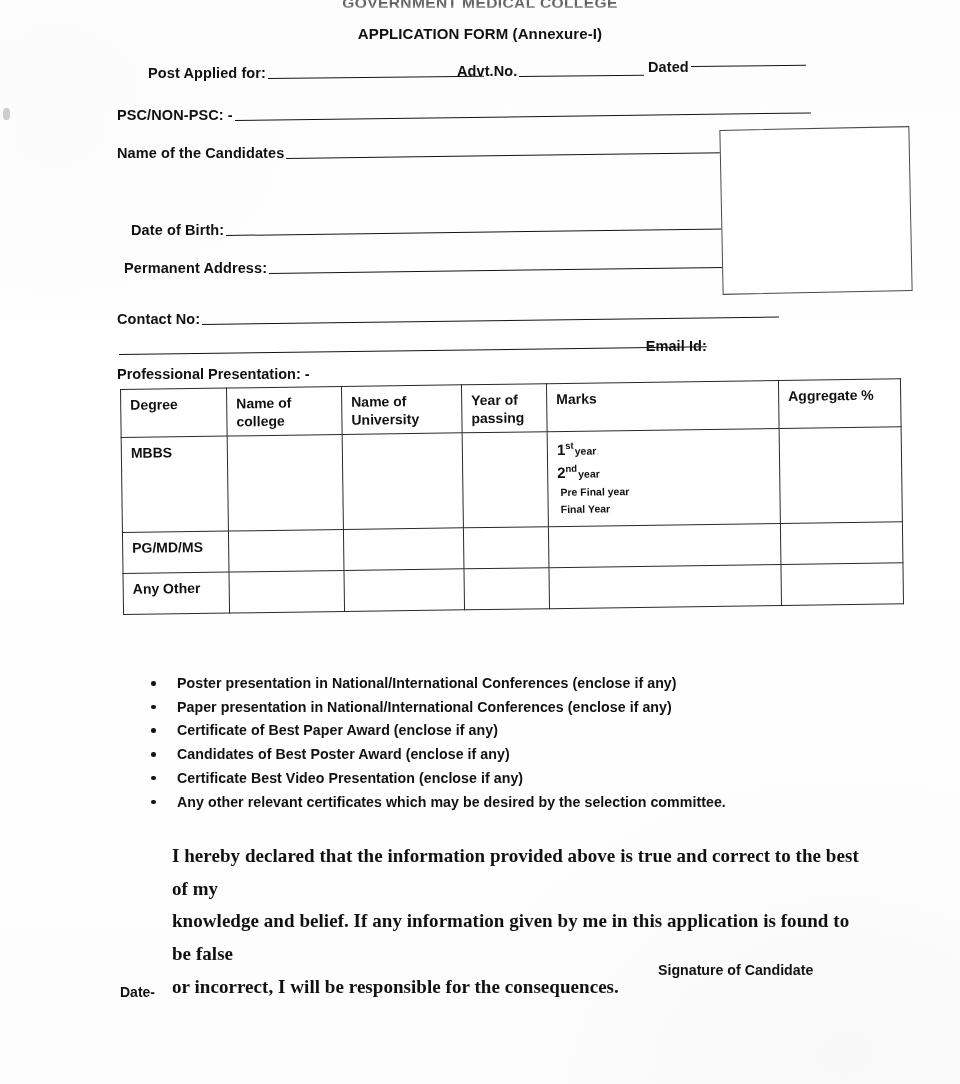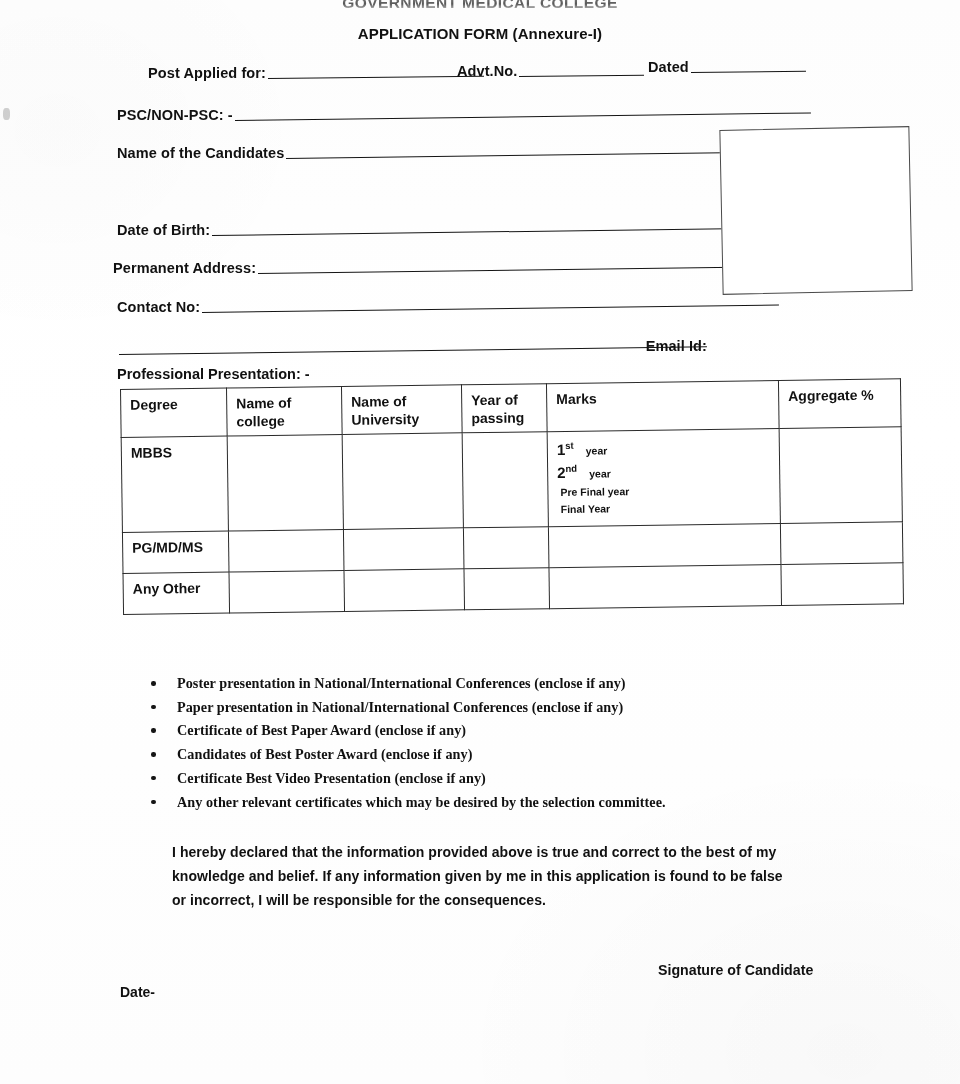--- a/index.html
+++ b/index.html
@@ -145,21 +145,21 @@
     font-weight: bold;
   }
   .mk-big sup {
     font-size: 9.5px;
     font-weight: bold;
     vertical-align: super;
   }
   .mk-big .yr {
     font-size: 10.5px;
     font-weight: bold;
-    margin-left: 12px;
+    margin-left: 1px;
   }
   .mk-small {
     font-size: 10.5px;
     font-weight: bold;
     padding-left: 3px;
   }
 
   
   .bullets {
     position: absolute;
@@ -169,39 +169,39 @@
   }
   .bullets li {
     position: relative;
     font-size: 14.2px;
     font-weight: bold;
     line-height: 1;
     margin-bottom: 9.5px;
     padding-left: 32px;
     white-space: nowrap;
     letter-spacing: 0.05px;
-    font-family: Liberation Serif, serif;
   }
   .bullets li .dot {
     position: absolute;
     left: 6px;
     top: 5px;
     width: 4.5px;
     height: 4.5px;
     background: #151515;
     border-radius: 50%;
   }
 
   
   .declaration {
     position: absolute;
-    font-size: 14px;
+    font-size: 19px;
     font-weight: bold;
     line-height: 1.72;
     letter-spacing: 0.05px;
+    font-family: Liberation Serif, serif;
   }
 
   
   .sig-label {
     position: absolute;
     font-size: 14.2px;
     font-weight: bold;
     white-space: nowrap;
   }
   .date-label {
@@ -224,47 +224,47 @@
   <div class="doc-subheader">APPLICATION FORM (Annexure-I)</div>
 
   <div class="field-row" style="left:117px; top:66px;margin-left:31px;">
     <span class="field-label">Post Applied for:</span>
     <span class="rule skew1" style="width:216px;"></span>
   </div>
   <div class="field-row" style="left:457px; top:64px;">
     <span class="field-label">Advt.No.</span>
     <span class="rule skew1" style="width:125px;"></span>
   </div>
-  <div class="field-row" style="left:648px; top:60px;">
+  <div class="field-row" style="left:648px; top:60px;align-items:center;">
     <span class="field-label">Dated</span>
     <span class="rule skew1" style="width:115px;"></span>
   </div>
 
   <div class="field-row" style="left:117px; top:108px;">
     <span class="field-label">PSC/NON-PSC: -</span>
     <span class="rule skew2" style="width:576px;"></span>
   </div>
 
   <div class="field-row" style="left:117px; top:146px;">
     <span class="field-label">Name of the Candidates</span>
     <span class="rule skew2" style="width:510px;"></span>
   </div>
 
 
-  <div class="field-row" style="left:117px; top:223px;">
+  <div class="field-row" style="left:131px; top:223px;">
     <span class="field-label">Date of Birth:</span>
     <span class="rule skew2" style="width:558px;"></span>
   </div>
 
-  <div class="field-row" style="left:113px; top:261px;">
+  <div class="field-row" style="left:124px; top:261px;">
     <span class="field-label">Permanent Address:</span>
     <span class="rule skew2" style="width:497px;"></span>
   </div>
 
-  <div class="field-row" style="left:117px; top:300px;">
+  <div class="field-row" style="left:117px; top:312px;">
     <span class="field-label">Contact No:</span>
     <span class="rule skew2" style="width:577px;"></span>
   </div>
 
   <div class="field-row" style="left:117px; top:339px;flex-direction:column;">
     <span class="field-label">Email Id:</span>
     <span class="rule skew2" style="width:588px;"></span>
   </div>
 
   <div class="photo-box" style="left:721px; top:128px; width:188px; height:163px;">

